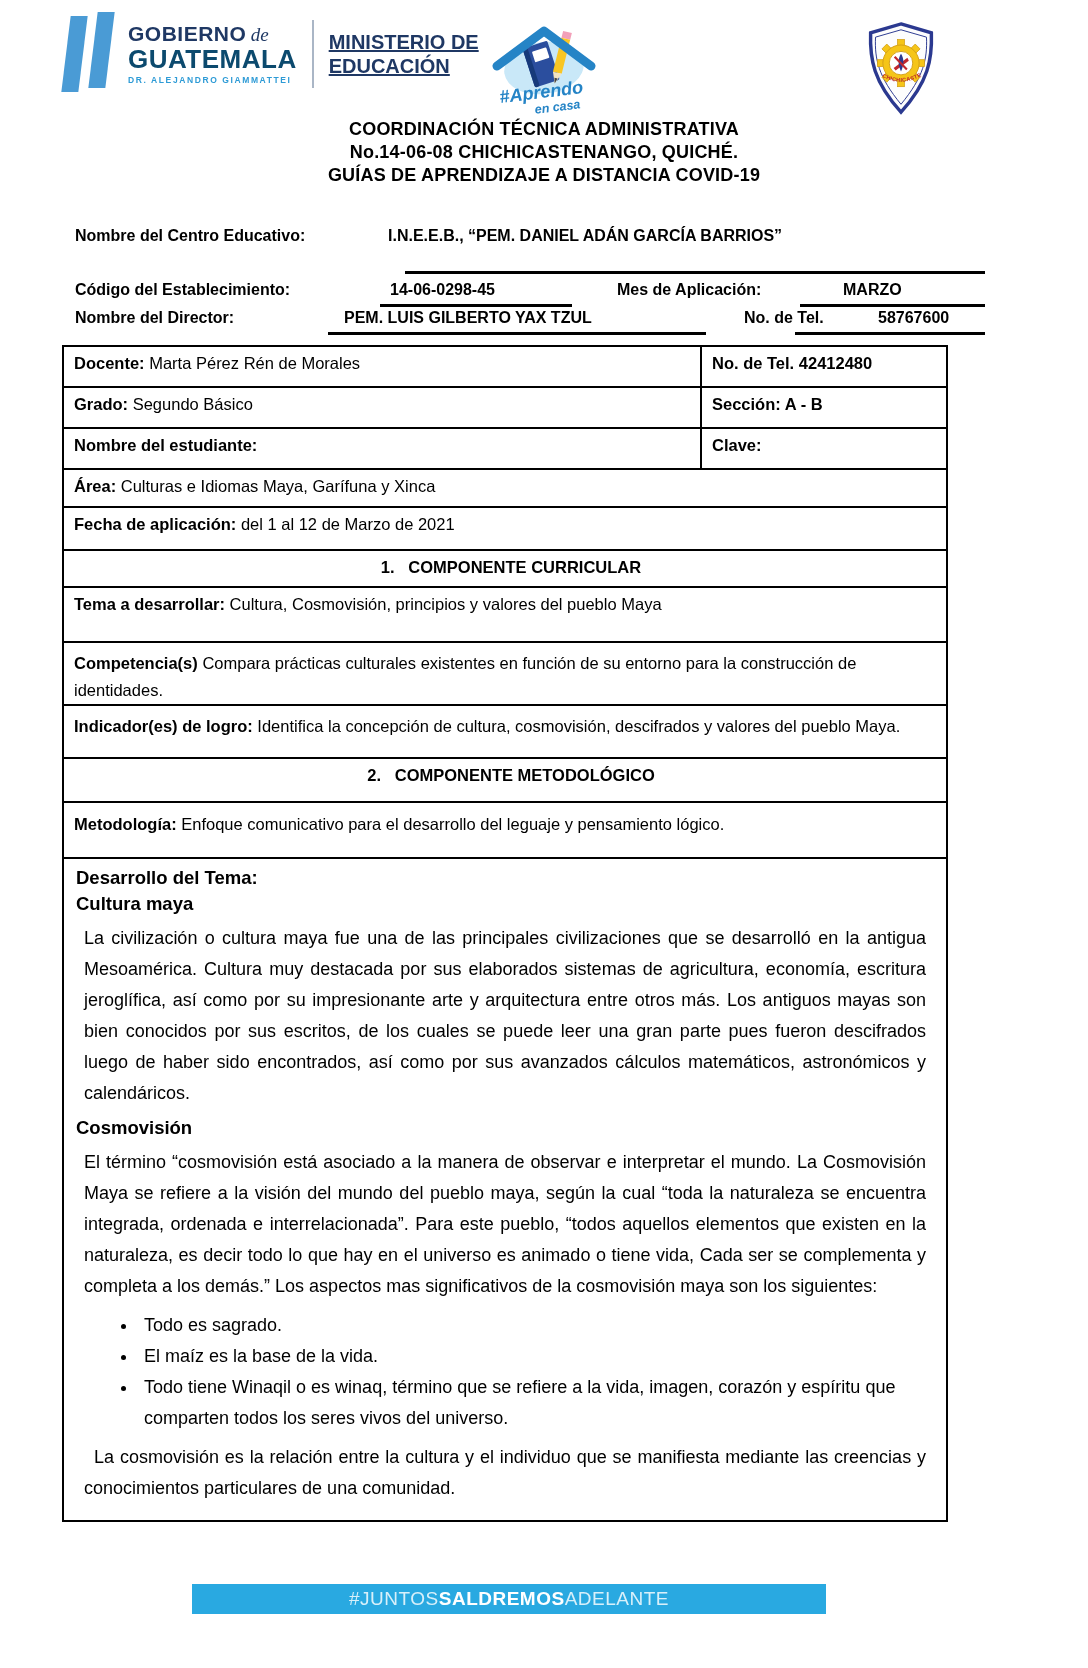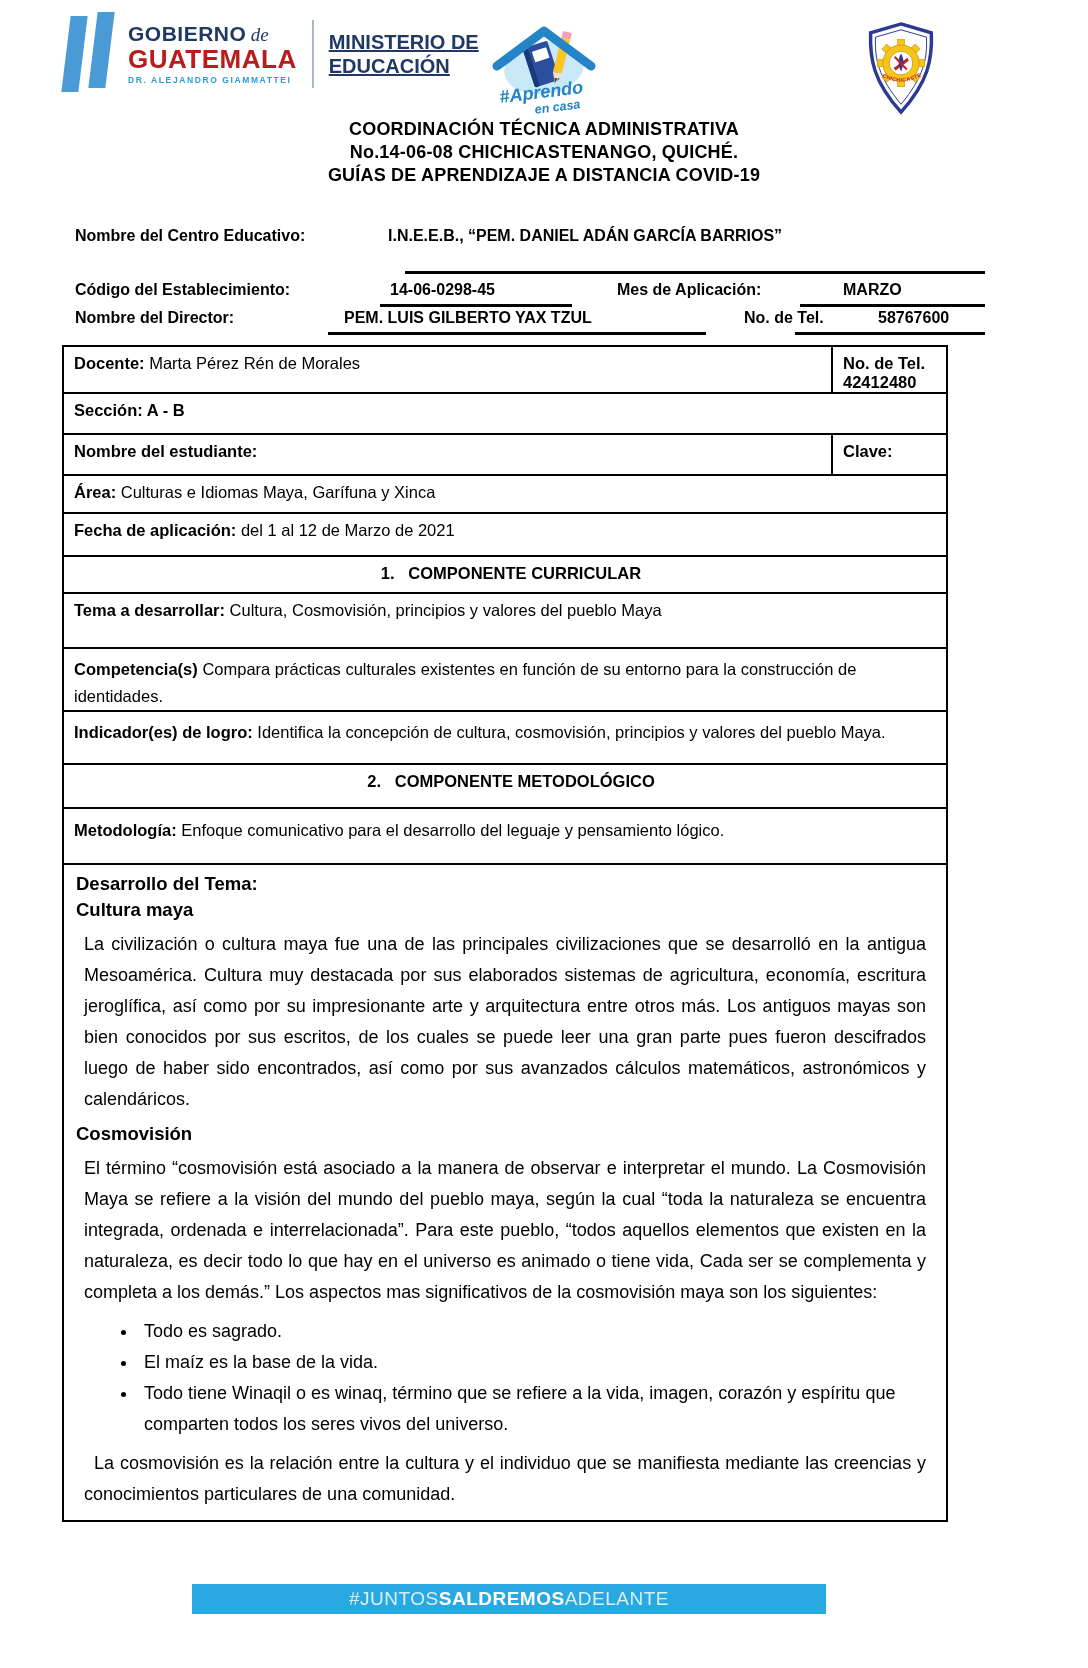--- a/index.html
+++ b/index.html
@@ -10,21 +10,21 @@
   }
 
   
   .gov-logo { position:absolute; left:66px; top:16px; display:flex; align-items:center; }
   .gov-bars { display:flex; gap:10px; margin-right:18px; }
   .gov-bar { width:17px; height:76px; background:#4A9BD5; transform:skewX(-7deg); }
   .gov-bar.b2 { margin-top:-4px; }
   .gov-text { line-height:1; }
   .gov-line1 { font-size:21px; font-weight:bold; color:#1F3864; letter-spacing:.5px; }
   .gov-de { font-family:"Liberation Serif", serif; font-style:italic; font-weight:normal; font-size:19px; color:#1F3864; }
-  .gov-line2 { font-size:26px; font-weight:bold; color:#b91c1c; letter-spacing:.5px; margin-top:2px; }
+  .gov-line2 { font-size:26px; font-weight:bold; color:#0c4a6e; letter-spacing:.5px; margin-top:2px; }
   .gov-sub { font-size:8.5px; font-weight:bold; color:#2E9BD6; letter-spacing:1.6px; margin-top:4px; }
   .gov-divider { width:2px; height:68px; background:#aab6c6; margin:0 15px; }
   .ministry { font-size:20px; font-weight:bold; color:#1F3864; line-height:1.2;text-decoration:underline; }
 
   .aprendo { position:absolute; left:478px; top:12px; }
   .crest { position:absolute; left:852px; top:20px; }
 
   
   .doc-title { position:absolute; left:0; top:118px; width:100%; text-align:center;
     font-weight:bold; font-size:18px; line-height:23px; letter-spacing:.2px; }
@@ -33,21 +33,21 @@
   .f-abs { position:absolute; font-size:16px; font-weight:bold; white-space:nowrap; }
   .f-line { position:absolute; background:#000; }
 
   
   .main-table { position:absolute; left:62px; top:345px; width:886px; height:1177px;
     border:2.5px solid #000; box-sizing:border-box; display:flex; flex-direction:column;
     font-size:16.5px; }
   .trow { border-bottom:2px solid #000; box-sizing:border-box; display:flex; flex:0 0 auto; }
   .trow:last-child { border-bottom:none; flex:1 1 auto; }
   .tcell { padding:7px 10px 0 10px; box-sizing:border-box; }
-  .cl { width:769px; border-right:2px solid #000; }
+  .cl { width:638px; border-right:2px solid #000; }
   .cr { flex:1; }
   .full { width:100%; }
   .b { font-weight:bold; }
   .section-head { width:100%; text-align:center; font-weight:bold; padding-top:7px; white-space:pre;margin-left:12px; }
   .body-cell { padding:4px 12px 0 12px; width:100%; box-sizing:border-box; }
   .body-cell h3 { margin:4px 0 0 0; font-size:18.5px; }
   .body-cell p { margin:8px; font-size:18px; line-height:31px; text-align:justify; }
   .body-cell ul { margin:0; padding-left:62px; }
   .body-cell li { font-size:18px; line-height:31px; padding-left:6px; }
 
@@ -167,20 +167,24 @@
 
     <div class="trow" style="flex-basis:41px;">
       <div class="tcell cl">
         <span class="b">Docente:</span>
         <span>Marta Pérez Rén de Morales</span>
       </div>
       <div class="tcell cr b">No. de Tel. 42412480</div>
     </div>
 
     <div class="trow" style="flex-basis:41px;">
+      <div class="tcell cl">
+        <span class="b">Grado:</span>
+        <span>Segundo Básico</span>
+      </div>
       <div class="tcell cr b">Sección:  A - B</div>
     </div>
 
     <div class="trow" style="flex-basis:41px;">
       <div class="tcell cl b">Nombre del estudiante:</div>
       <div class="tcell cr b">Clave:</div>
     </div>
 
     <div class="trow" style="flex-basis:38px;">
       <div class="tcell full">
@@ -210,21 +214,21 @@
     <div class="trow" style="flex-basis:54px;">
       <div class="tcell full" style="line-height:27px;">
         <span class="b">Competencia(s)</span>
         <span>Compara prácticas culturales existentes en función de su entorno para la construcción de identidades.</span>
       </div>
     </div>
 
     <div class="trow" style="flex-basis:53px;">
       <div class="tcell full" style="line-height:27px;">
         <span class="b">Indicador(es) de logro:</span>
-        <span>Identifica la concepción de cultura, cosmovisión, principios y valores del pueblo Maya.</span>
+        <span>Identifica la concepción de cultura, cosmovisión, descifrados y valores del pueblo Maya.</span>
       </div>
     </div>
 
     <div class="trow" style="flex-basis:44px;">
       <div class="section-head">2.   COMPONENTE METODOLÓGICO</div>
     </div>
 
     <div class="trow" style="flex-basis:56px;">
       <div class="tcell full" style="padding-top:12px;">
         <span class="b">Metodología:</span>

